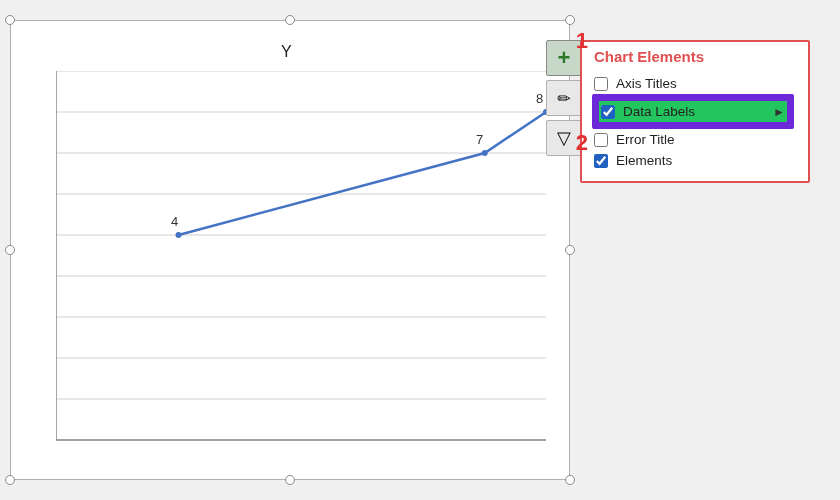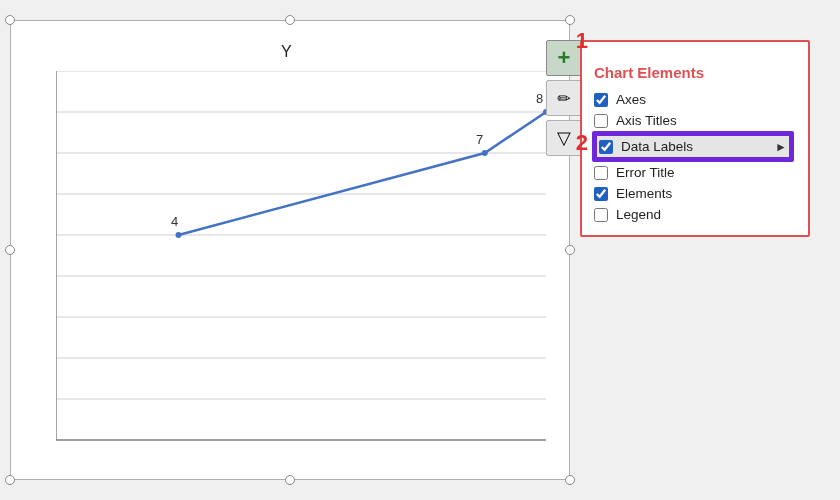--- a/index.html
+++ b/index.html
@@ -64,21 +64,21 @@
 
     
     .chart-elements-panel {
       position: absolute;
       right: 30px;
       top: 40px;
       width: 230px;
       background: #fff;
       border: 2px solid #e05050;
       border-radius: 2px;
-      padding: 22px 14px 10px 10px;
+      padding: 6px 14px 10px 10px;
       z-index: 10;
     }
 
     .panel-title {
       color: #e05050;
       font-size: 15px;
       font-weight: bold;
       margin-bottom: 8px;
       padding-left: 2px;
     }
@@ -87,22 +87,22 @@
       display: flex;
       align-items: center;
       padding: 3px 2px;
       font-size: 13.5px;
       color: #222;
       cursor: pointer;
       position: relative;
     }
 
     .panel-item.highlighted {
-      background: #e5e5e5;
-      border: 5px solid #6d28d9;
+      background: #22c55e;
+      border: 7px solid #6d28d9;
       border-radius: 2px;
     }
 
     .panel-item input[type="checkbox"] {
       margin-right: 8px;
       width: 14px;
       height: 14px;
       cursor: pointer;
       accent-color: #2060c0;
     }
@@ -232,39 +232,31 @@
   </div>
 
   <div class="badge badge-1">1</div>
 
   <div class="badge badge-2">2</div>
 
   <div class="chart-elements-panel">
     <div class="panel-title">Chart Elements</div>
 
     <div class="panel-item">
-      <input type="checkbox" checked="" style="">
-      <span>Axes</span>
-    </div>
-    <div class="panel-item">
       <input type="checkbox" style="">
       <span>Axis Titles</span>
     </div>
     <div class="panel-item highlighted">
       <input type="checkbox" checked="" style="">
       <span>Data Labels</span>
       <span class="arrow">►</span>
     </div>
     <div class="panel-item">
       <input type="checkbox" style="">
       <span>Error Title</span>
     </div>
     <div class="panel-item">
       <input type="checkbox" checked="" style="">
       <span>Elements</span>
     </div>
-    <div class="panel-item">
-      <input type="checkbox" style="">
-      <span>Legend</span>
-    </div>
   </div>
 
 </div>
 
 </body></html>

